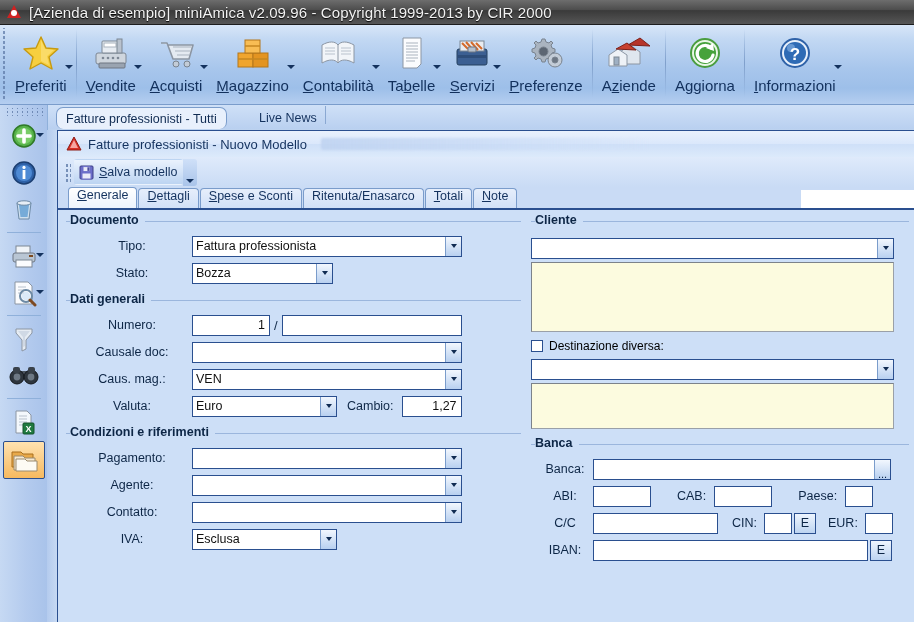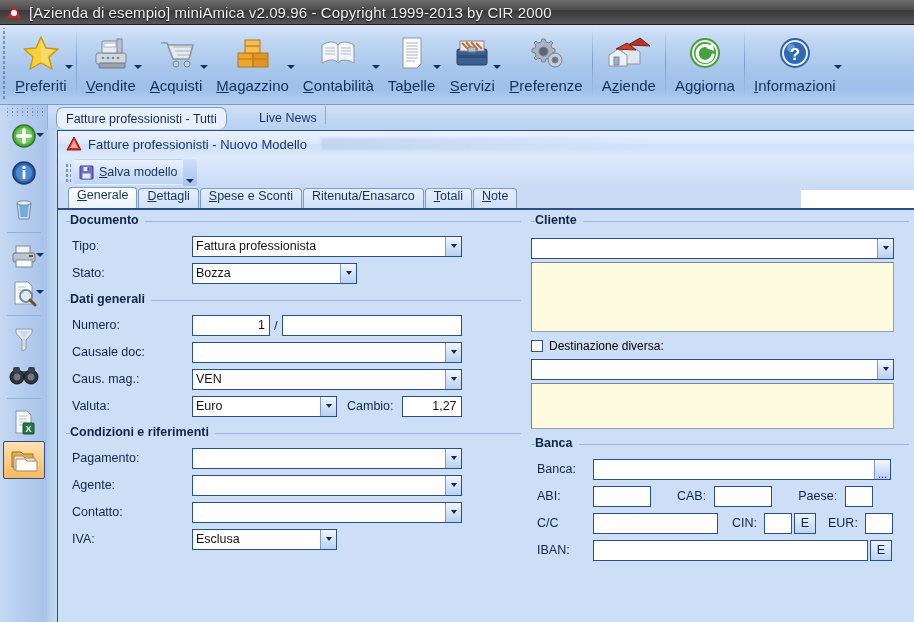--- a/index.html
+++ b/index.html
@@ -183,21 +183,21 @@
   .colL{left:8px;width:455px;}
   .colR{left:473px;width:378px;}
 
   .grp{position:relative;height:18px;margin-top:3px;}
   .grp .t{
     position:absolute;left:4px;top:0;font-weight:bold;font-size:12.5px;color:#0d2646;
     background:#cddff7;padding-right:6px;z-index:2;
   }
   .grp .ln{position:absolute;left:0;right:0;top:8px;height:1px;background:#9bb6dd;}
 
-  .row{display:flex;align-items:center;height:24px;margin-top:3px;}
+  .row{display:flex;align-items:center;height:24px;margin-top:3px;text-align:center;}
   .row .lab{font-size:12.5px;color:#0d2646;padding-left:6px;white-space:nowrap;}
   .lab-w{width:120px;flex:0 0 auto;}
   .lab-wr{width:56px;flex:0 0 auto;}
 
   .fld{
     height:21px;box-sizing:border-box;
     background:#fff;border:1px solid #2a4f8f;
     display:flex;align-items:center;
     font-size:12.5px;color:#111;padding:0 3px;
   }
@@ -597,21 +597,21 @@
           <div class="fld combo" style="width:270px">
             <span>Fattura professionista</span>
             <span class="btn">
                 <i></i>
               </span>
           </div>
         </div>
 
         <div class="row">
           <div class="lab lab-w">Stato:</div>
-          <div class="fld combo" style="width:165px">
+          <div class="fld combo" style="width:141px">
             <span>Bozza</span>
             <span class="btn">
                 <i></i>
               </span>
           </div>
         </div>
 
         <div class="grp" style="margin-top:7px">
           <div class="ln"></div>
           <div class="t">Dati generali</div>

